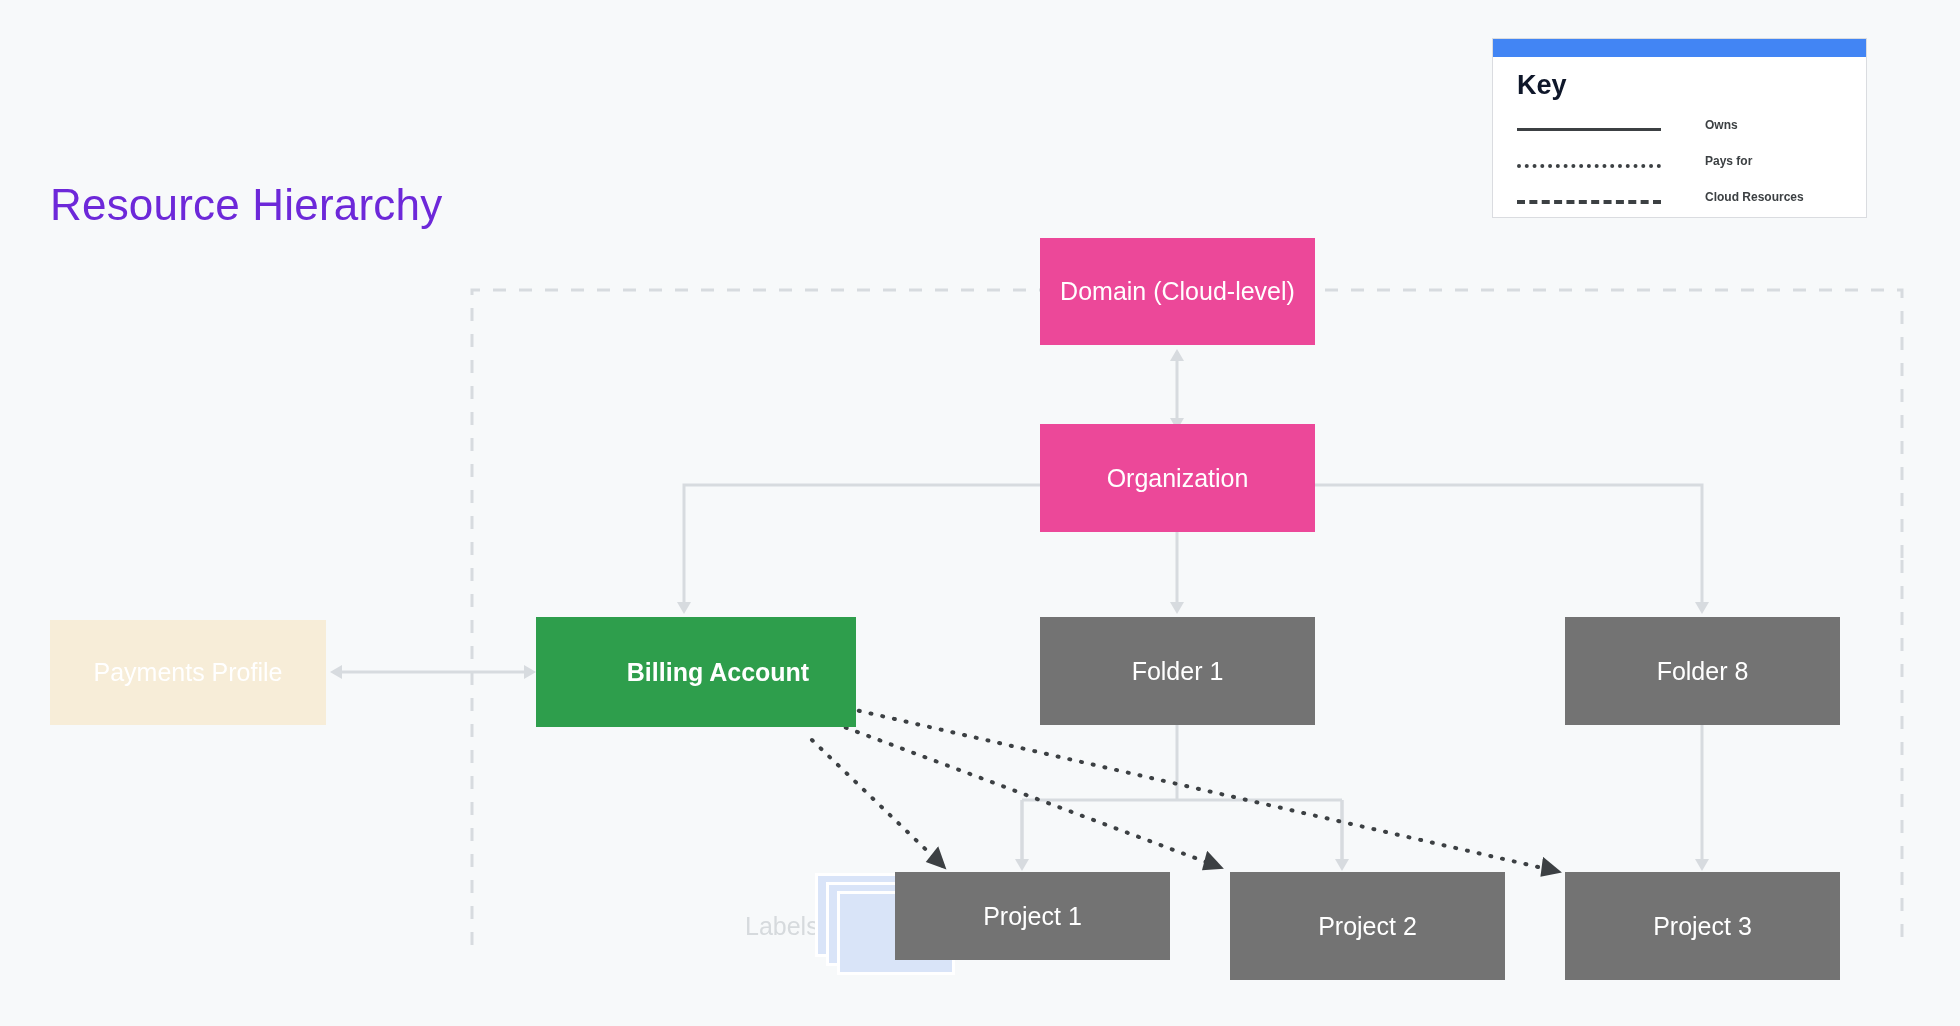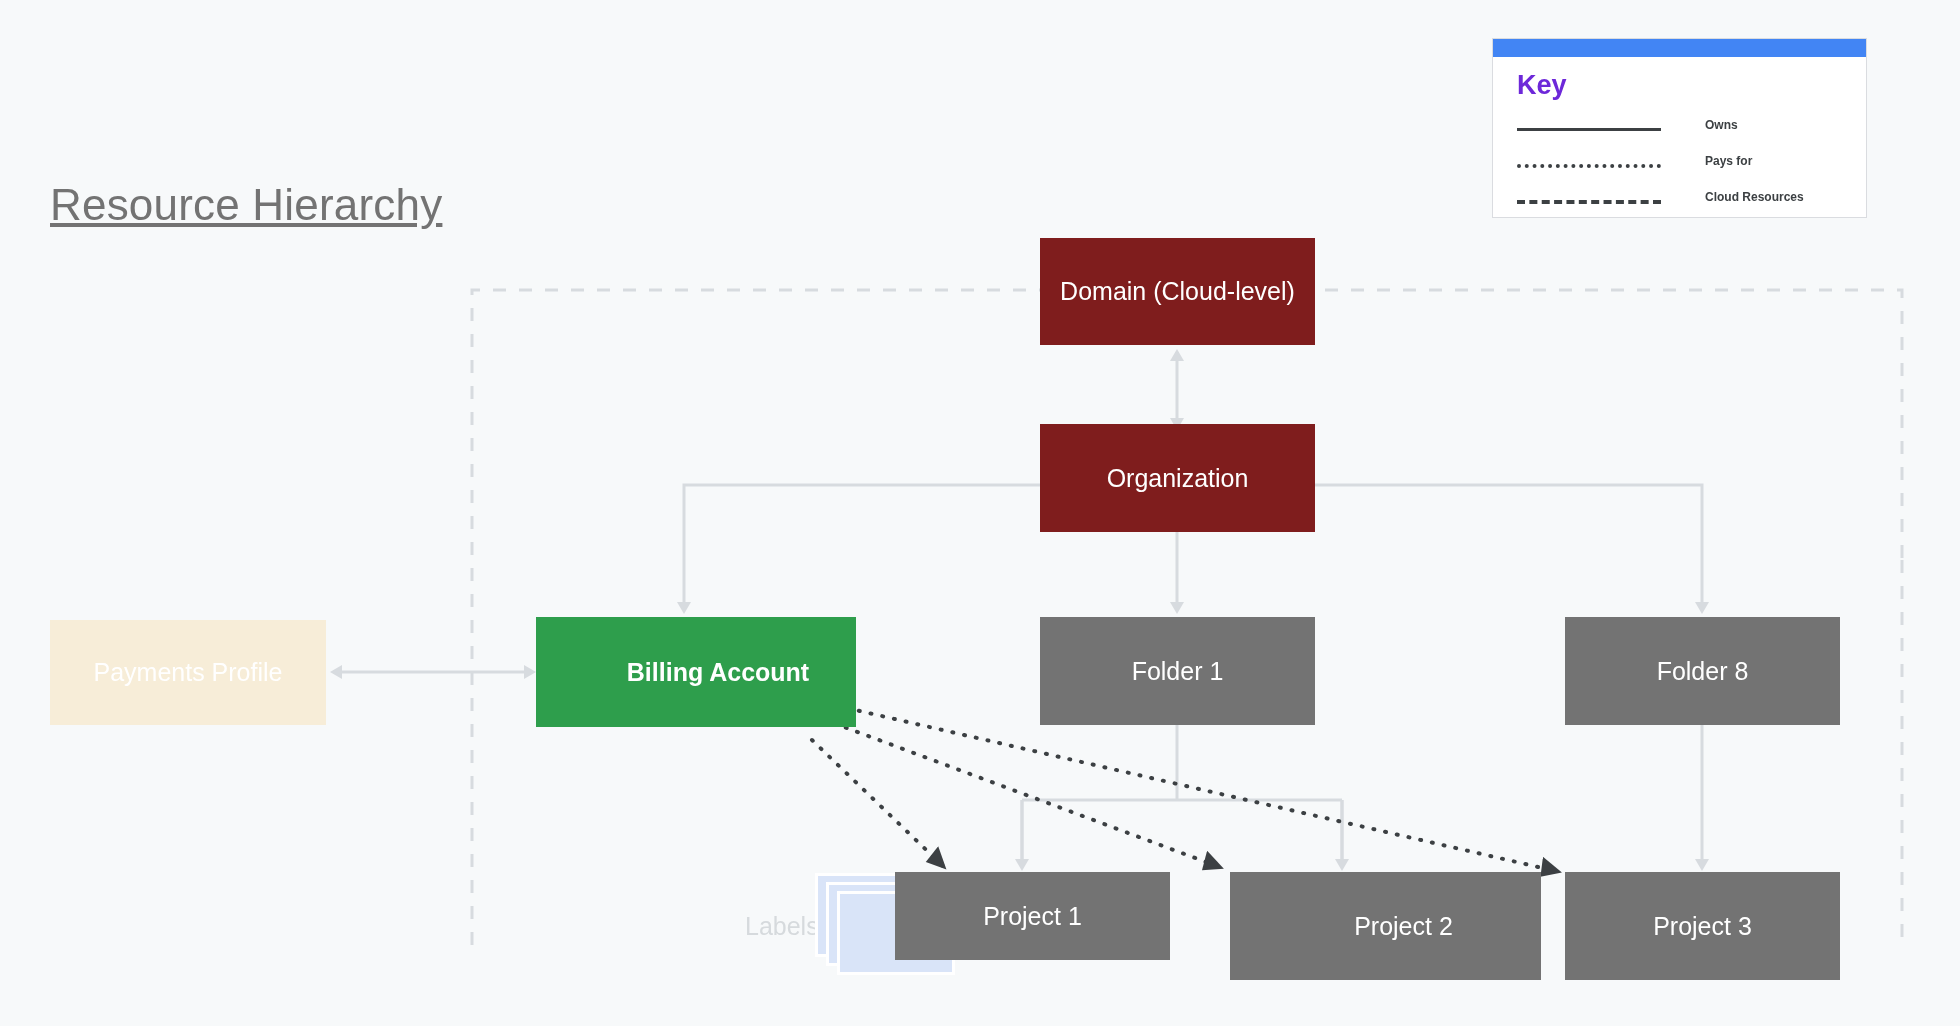--- a/index.html
+++ b/index.html
@@ -11,49 +11,49 @@
     position:relative;
   }
   #stage{position:absolute;inset:0;}
 
   
   #wires{position:absolute;left:0;top:0;width:1960px;height:1026px;pointer-events:none;}
 
   
   .title{
     position:absolute;left:50px;top:180px;
-    font-size:44px;font-weight:400;color:#737373;
-    letter-spacing:.2px;white-space:nowrap;text-decoration:underline;
+    font-size:44px;font-weight:400;color:#6d28d9;
+    letter-spacing:.2px;white-space:nowrap;
   }
 
   
   .node{
     position:absolute;display:flex;align-items:center;justify-content:center;
     font-size:25px;color:#ffffff;font-weight:400;white-space:nowrap;
   }
-  .node.pink{background:#7f1d1d;}
+  .node.pink{background:#ec4899;}
   .node.blue{background:#737373;}
   .node.cream{background:#f7edd8;}
   .node.green{background:#2e9e4c;font-weight:700;padding-left:44px;}
 
   
   .labels-text{
     position:absolute;font-size:25px;color:#d6dadd;white-space:nowrap;
   }
   .label-card{position:absolute;background:#d9e4f8;border:3px solid #ffffff;}
 
   
   .key{
     position:absolute;left:1492px;top:38px;width:373px;
     background:#ffffff;border:1px solid #dadce0;
   }
   .key-bar{height:18px;background:#4285f4;}
   .key-body{padding:14px 24px 16px 24px;position:relative;height:160px;box-sizing:border-box;}
   .key-title{
-    color:#6d28d9;font-size:27px;font-weight:700;margin:0 0 6px 0;line-height:1.1;
+    color:#0f172a;font-size:27px;font-weight:700;margin:0 0 6px 0;line-height:1.1;
   }
   .key-rows{position:absolute;left:24px;top:62px;right:10px;}
   .key-row{display:flex;align-items:flex-start;margin-bottom:14px;}
   .key-swatch{width:144px;flex:0 0 144px;height:22px;position:relative;}
   .key-swatch i{position:absolute;left:0;right:0;top:9px;display:block;}
   .sw-solid i{border-top:3px solid #3c4043;}
   .sw-dotted i{border-top:4px dotted #3c4043;}
   .sw-dashed i{border-top:4px dashed #3c4043;}
   .key-label{
     font-size:12px;font-weight:700;color:#3c4043;line-height:1.15;
@@ -152,21 +152,21 @@
 
   <div class="labels-text" style="left:705px;top:912px;margin-left:40px;">Labels</div>
   <div class="label-card" style="left:815px;top:873px;width:112px;height:78px;"></div>
   <div class="label-card" style="left:826px;top:882px;width:112px;height:78px;"></div>
   <div class="label-card" style="left:837px;top:891px;width:112px;height:78px;"></div>
 
   <div class="node blue" style="left:895px;top:872px;width:275px;height:88px;">
     <span>Project 1</span>
   </div>
 
-  <div class="node blue" style="left:1230px;top:872px;width:275px;height:108px;padding-left:36px;">
+  <div class="node blue" style="left:1230px;top:872px;width:275px;height:108px;">
     <span>Project 2</span>
   </div>
 
   <div class="node blue" style="left:1565px;top:872px;width:275px;height:108px;">
     <span>Project 3</span>
   </div>
 
   <div class="key">
     <div class="key-bar"></div>
     <div class="key-body">

